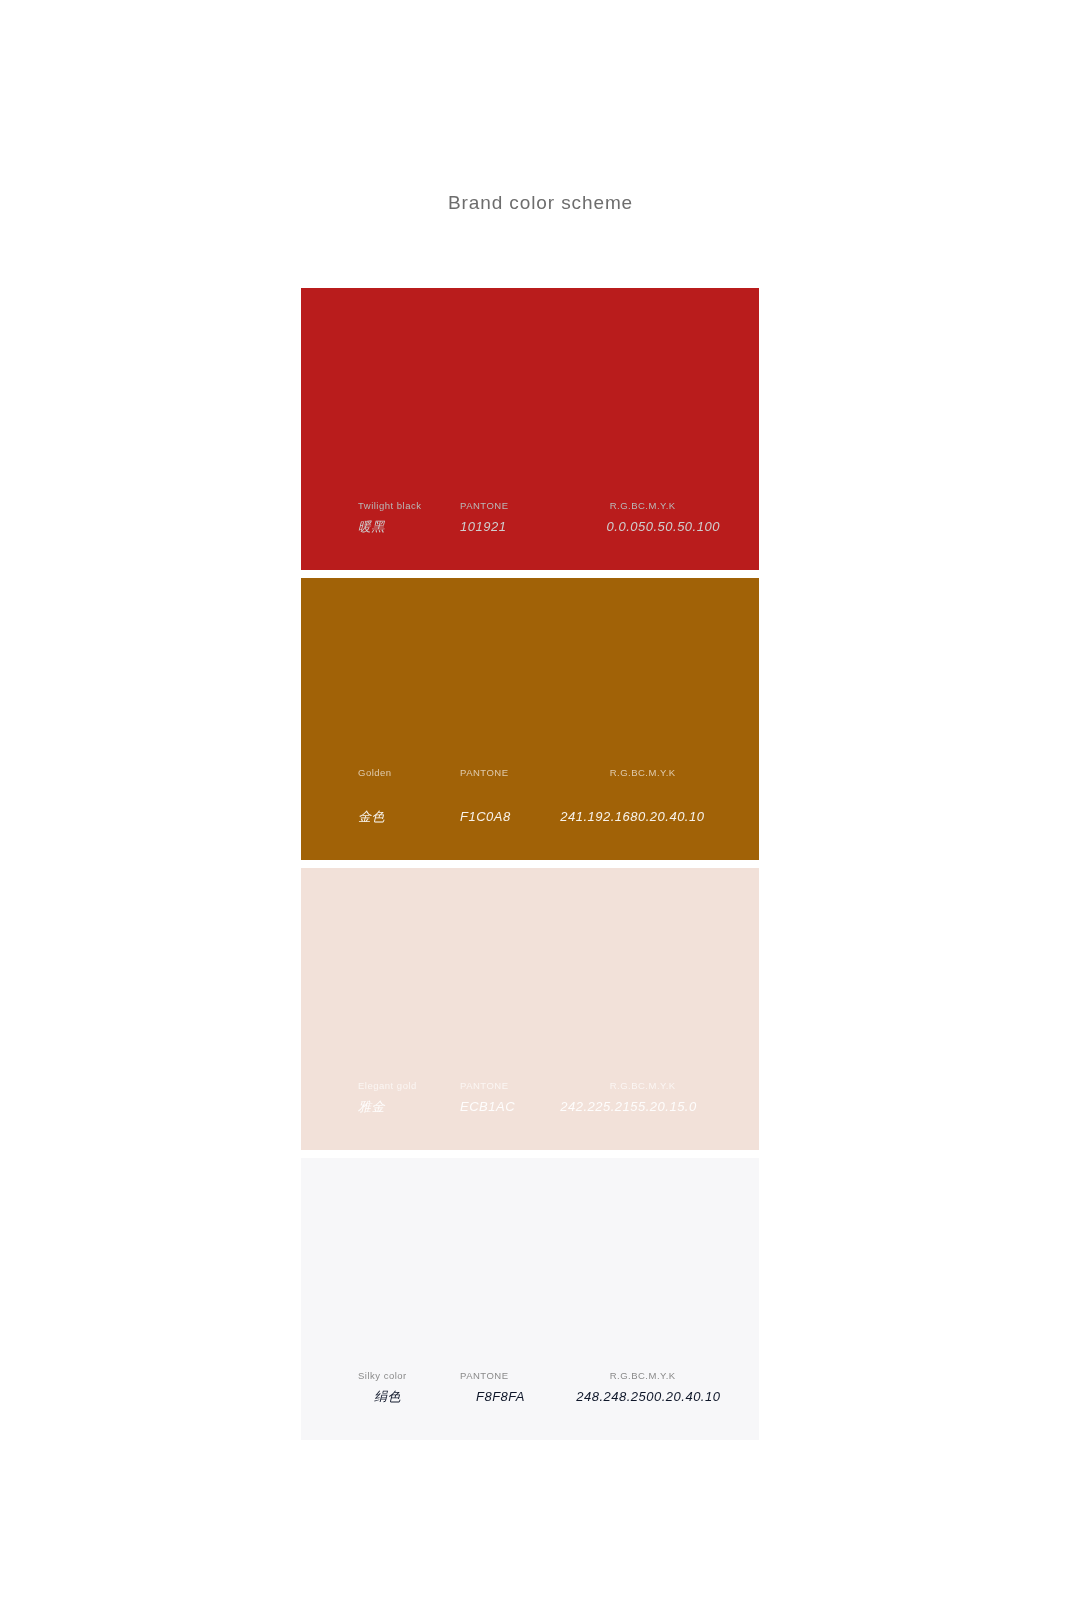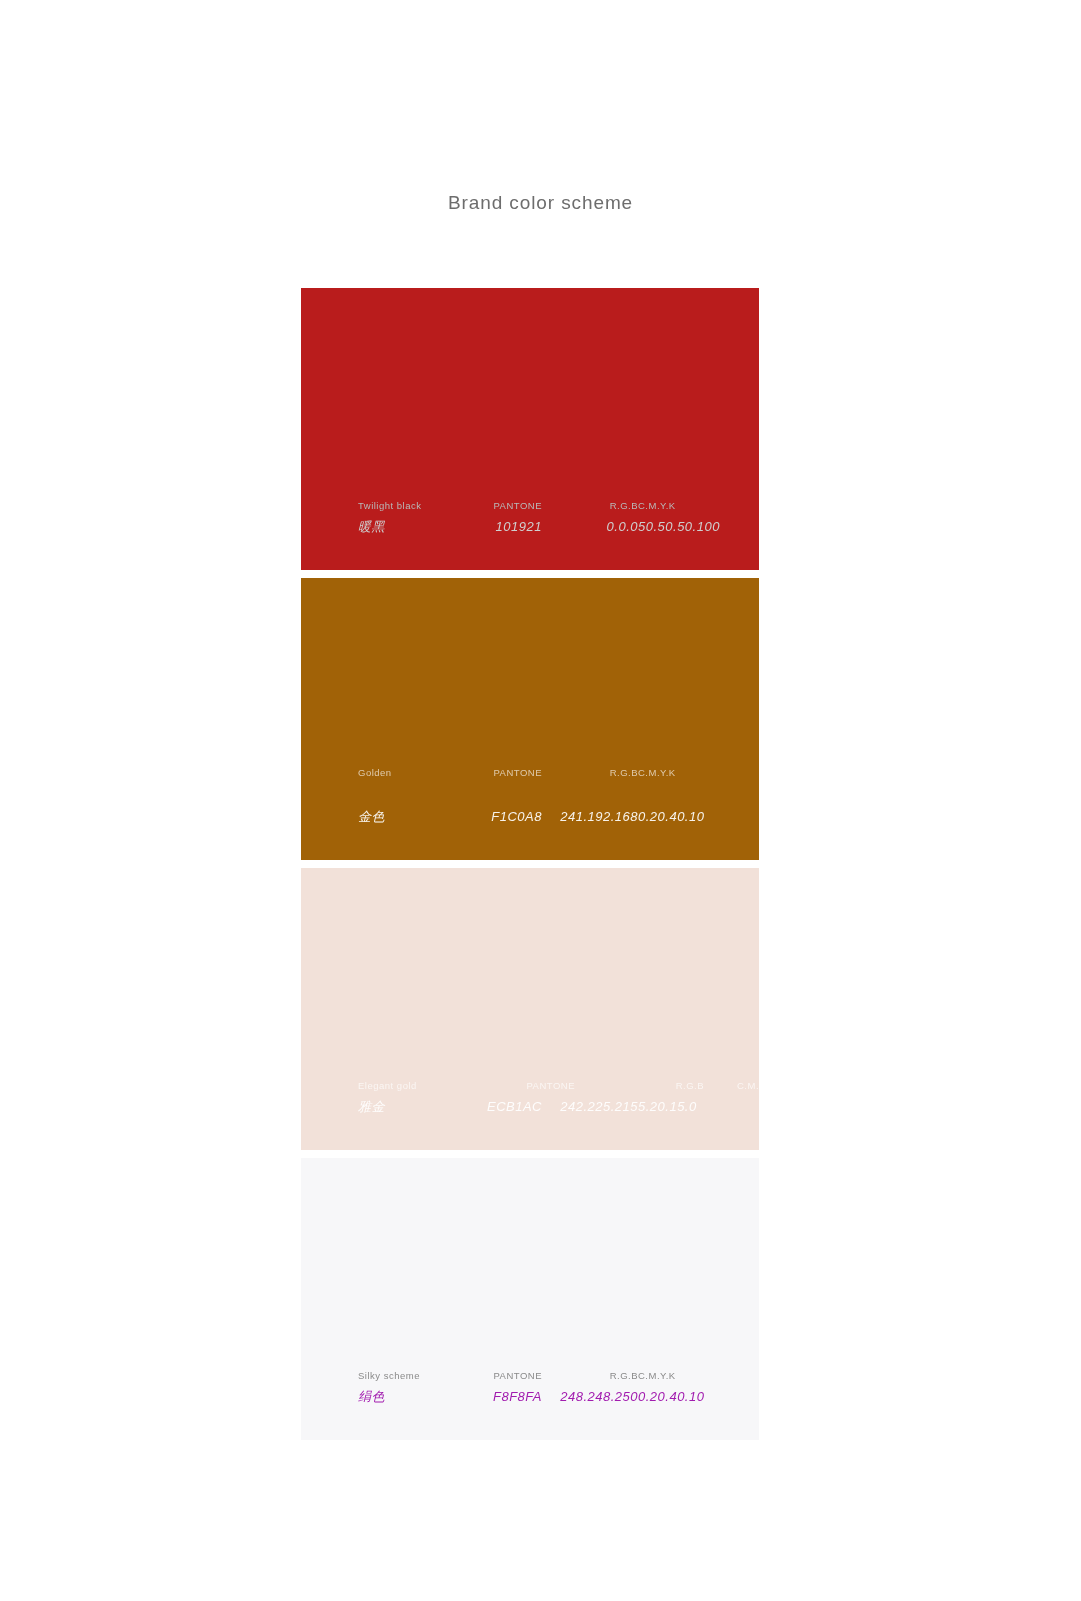--- a/index.html
+++ b/index.html
@@ -58,36 +58,36 @@
     letter-spacing: 0.5px;
     margin-bottom: 7px;
   }
   .info-row.values {
     font-size: 13px;
     letter-spacing: 0.5px;
     font-style: italic;
   }
 
   .col-name  { width: 102px; flex: 0 0 102px; }
-  .col-pant  { width: 82px;  flex: 0 0 82px; text-align: right; }
+  .col-pant  { width: 82px;  flex: 0 0 82px; }
   .col-rgb   { width: 96px;  flex: 0 0 96px; text-align: right; }
   .col-cmyk  { flex: 0 0 auto; }
 
   
   .text-on-dark  .info-row { color: #b9b9b9; }
   .text-on-dark  .info-row.values { color: #cfcfcf; }
 
   .text-white .info-row.labels { color: rgba(255,255,255,0.66); }
   .text-white .info-row.values { color: rgba(255,255,255,0.92); margin-top: 30px; }
 
-  .text-white-soft .info-row.labels { color: rgba(255,255,255,0.70); gap: 33px; }
+  .text-white-soft .info-row.labels { color: rgba(255,255,255,0.70); }
   .text-white-soft .info-row.values { color: rgba(255,255,255,0.93); }
 
   .text-grey .info-row.labels { color: #8a8a8a; }
-  .text-grey .info-row.values { color: #a21caf; }
+  .text-grey .info-row.values { color: #0f172a; margin-left: 16px; }
 
   .cn { font-family: "DejaVu Sans", sans-serif; }
 </style>
 </head>
 <body>
 
 <div id="page-title">Brand color scheme</div>
 
 <div id="swatch-stack">
 
@@ -138,21 +138,21 @@
         <span class="col-pant">ECB1AC</span>
         <span class="col-rgb">242.225.215</span>
         <span class="col-cmyk">5.20.15.0</span>
       </div>
     </div>
   </div>
 
   <div class="swatch text-grey" style="background:#F7F7F9">
     <div class="swatch-info">
       <div class="info-row labels">
-        <span class="col-name">Silky scheme</span>
+        <span class="col-name">Silky color</span>
         <span class="col-pant">PANTONE</span>
         <span class="col-rgb">R.G.B</span>
         <span class="col-cmyk">C.M.Y.K</span>
       </div>
       <div class="info-row values">
         <span class="col-name cn">绢色</span>
         <span class="col-pant">F8F8FA</span>
         <span class="col-rgb">248.248.250</span>
         <span class="col-cmyk">0.20.40.10</span>
       </div>

